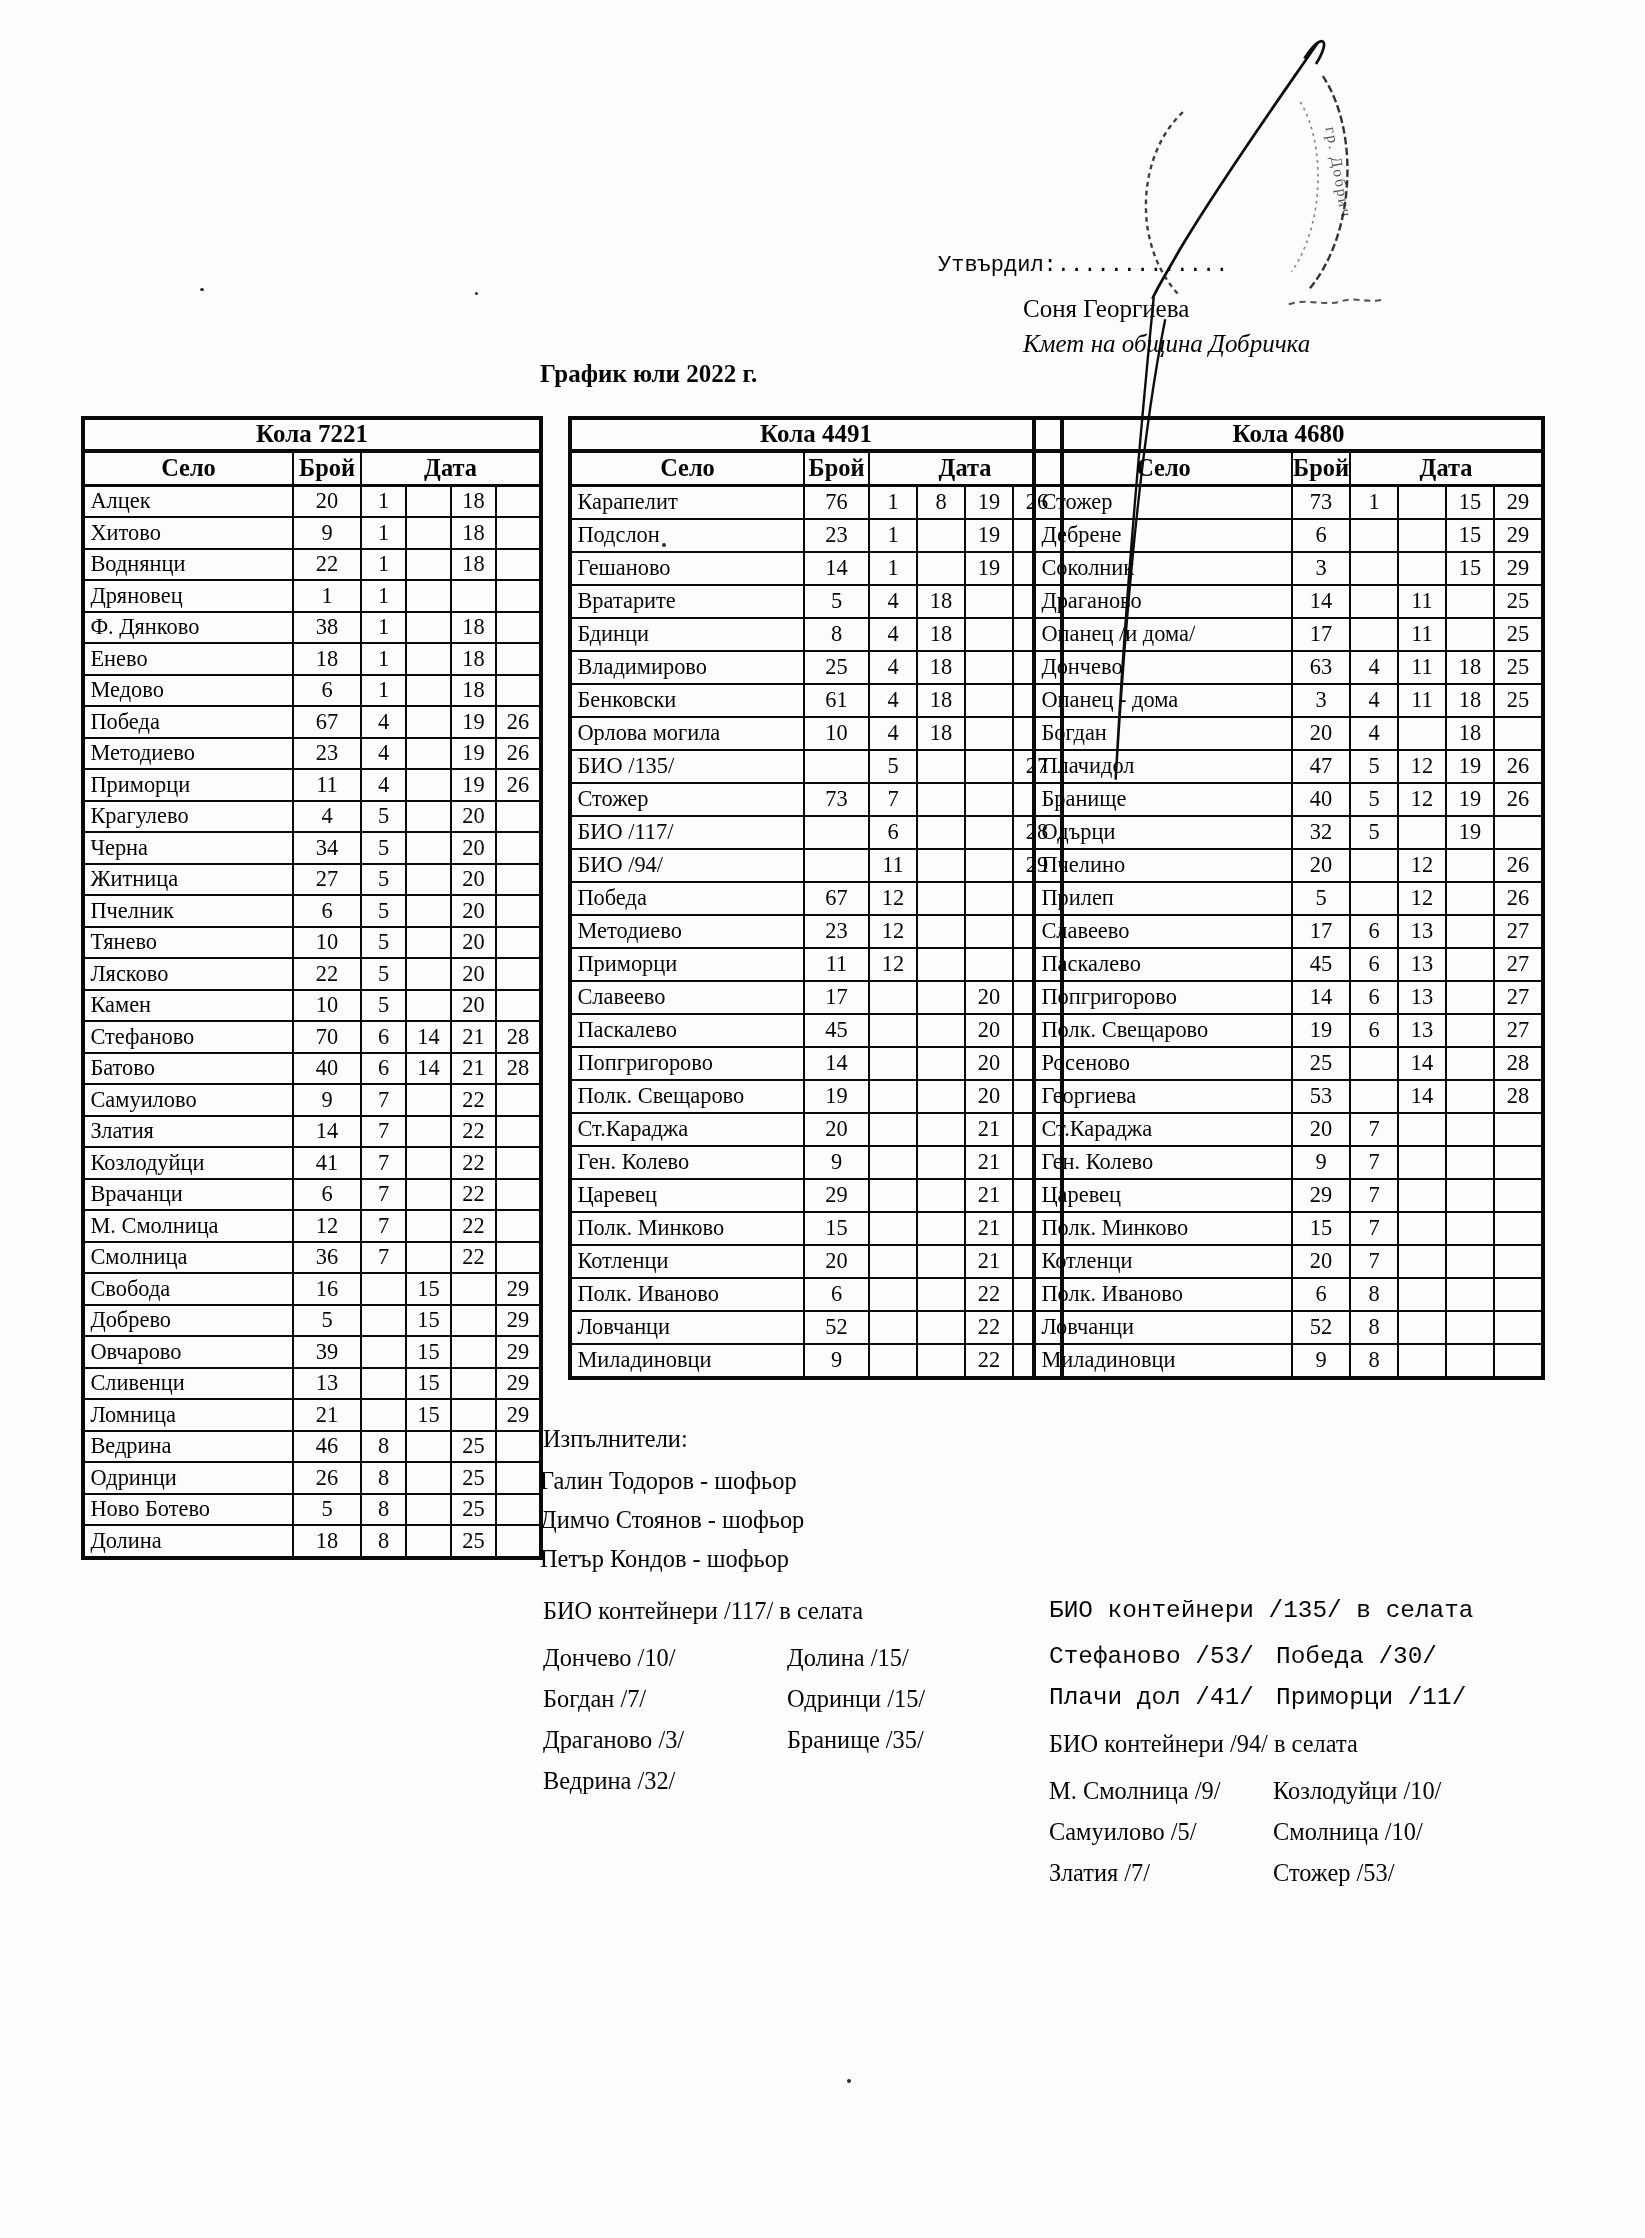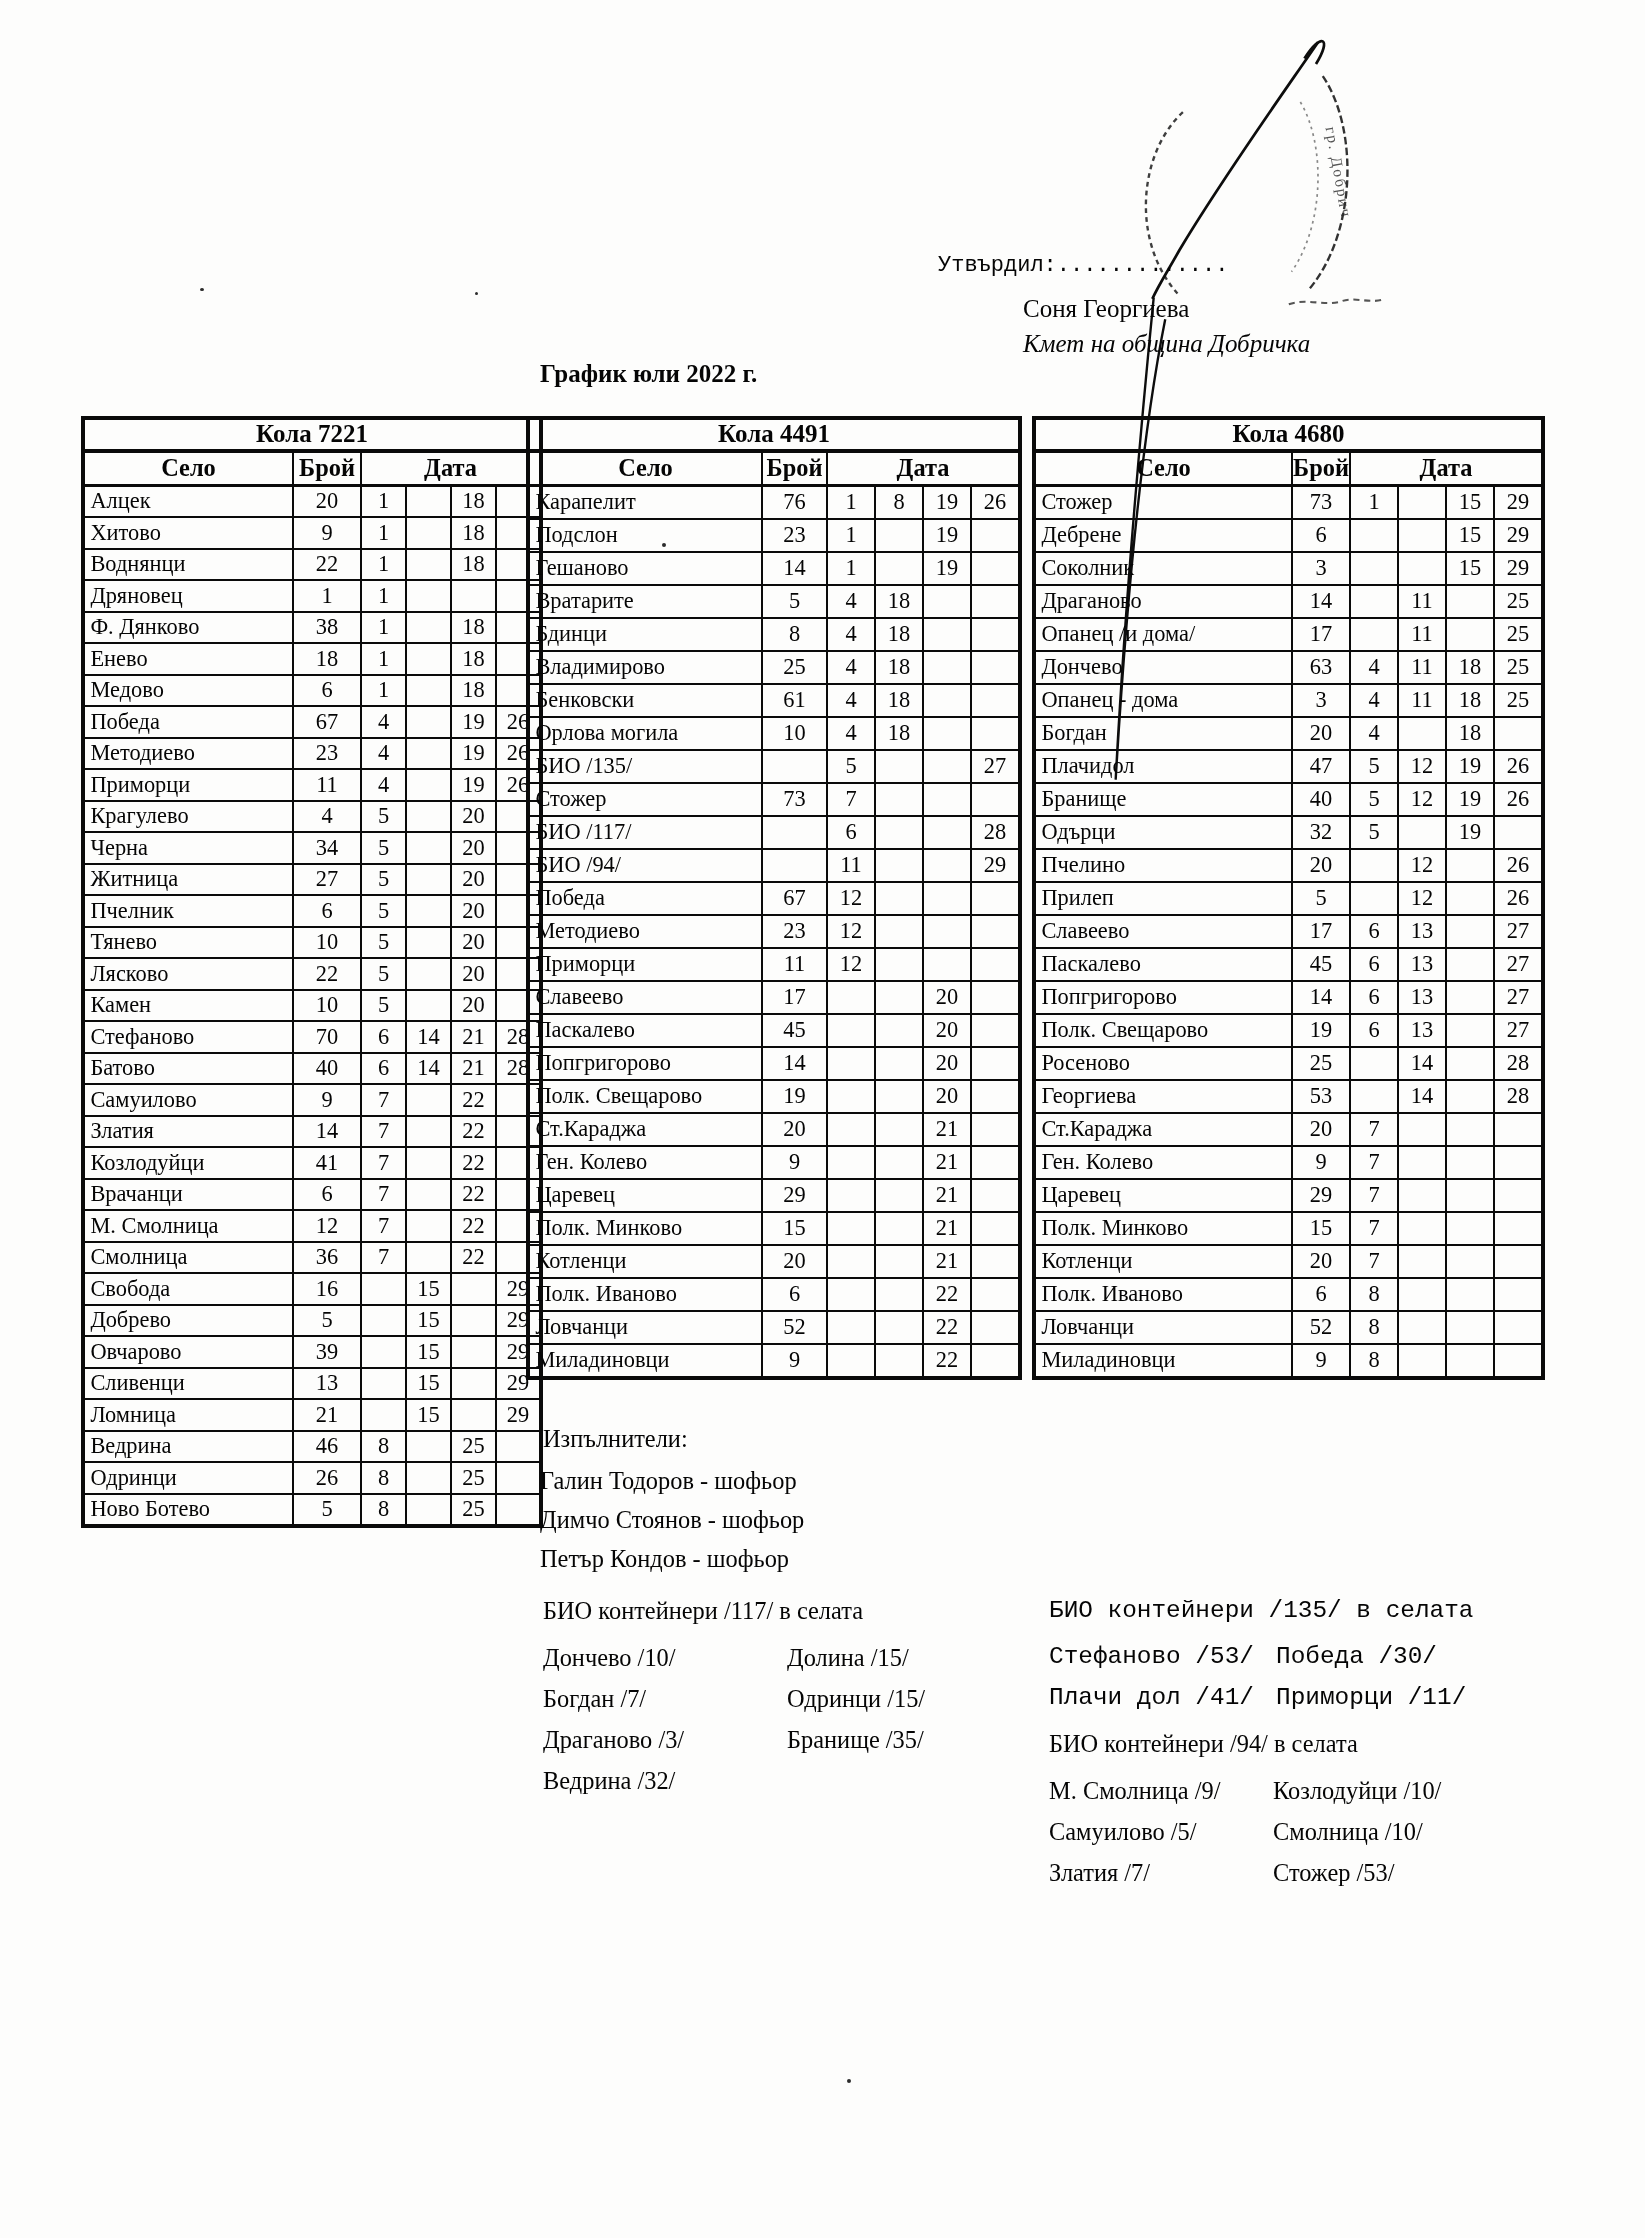--- a/index.html
+++ b/index.html
@@ -28,21 +28,21 @@
   }
   table.sched th.car{font-size:25px;height:28.5px;border-bottom-width:4.1px;}
   table.sched thead tr.cols th{height:31px;border-bottom-width:3.4px;}
   table.sched td{
     font-size:22.4px;vertical-align:middle;padding:0;overflow:hidden;
     white-space:nowrap;
   }
   table.sched td.name{text-align:left;padding-left:5.4px;}
   table.sched td.num{text-align:center;}
   .t1{left:81px;top:416px;width:458px;}
-  .t2{left:526px;top:416px;width:492px;border-radius:19px;}
+  .t2{left:568px;top:416px;width:492px;border-radius:19px;}
   .t3{left:1032px;top:416px;width:509px;}
   .t1 td{height:29.5px;}
   .t2 td,.t3 td{height:31px;}
   
   .exec-head{left:543px;top:1425px;font-size:24.4px;}
   .exec-list{left:540px;top:1461px;font-size:24.4px;line-height:39px;}
   .bio-title{font-size:24.4px;}
   .bio-block{font-size:24.4px;}
   .bio-cols{display:flex;margin-top:12.2px;}
   .bio-col > div{line-height:41px;}
@@ -359,20 +359,28 @@
         <td class="num"></td>
       </tr>
       <tr>
         <td class="name">Ново Ботево</td>
         <td class="num">5</td>
         <td class="num">8</td>
         <td class="num"></td>
         <td class="num">25</td>
         <td class="num"></td>
       </tr>
+      <tr>
+        <td class="name">Долина</td>
+        <td class="num">18</td>
+        <td class="num">8</td>
+        <td class="num"></td>
+        <td class="num">25</td>
+        <td class="num"></td>
+      </tr>
     </tbody>
 </table>
 
 <table class="sched t2">
   <colgroup>
       <col style="width:234px">
       <col style="width:65px">
       <col style="width:48px">
       <col style="width:48px">
       <col style="width:48px">

